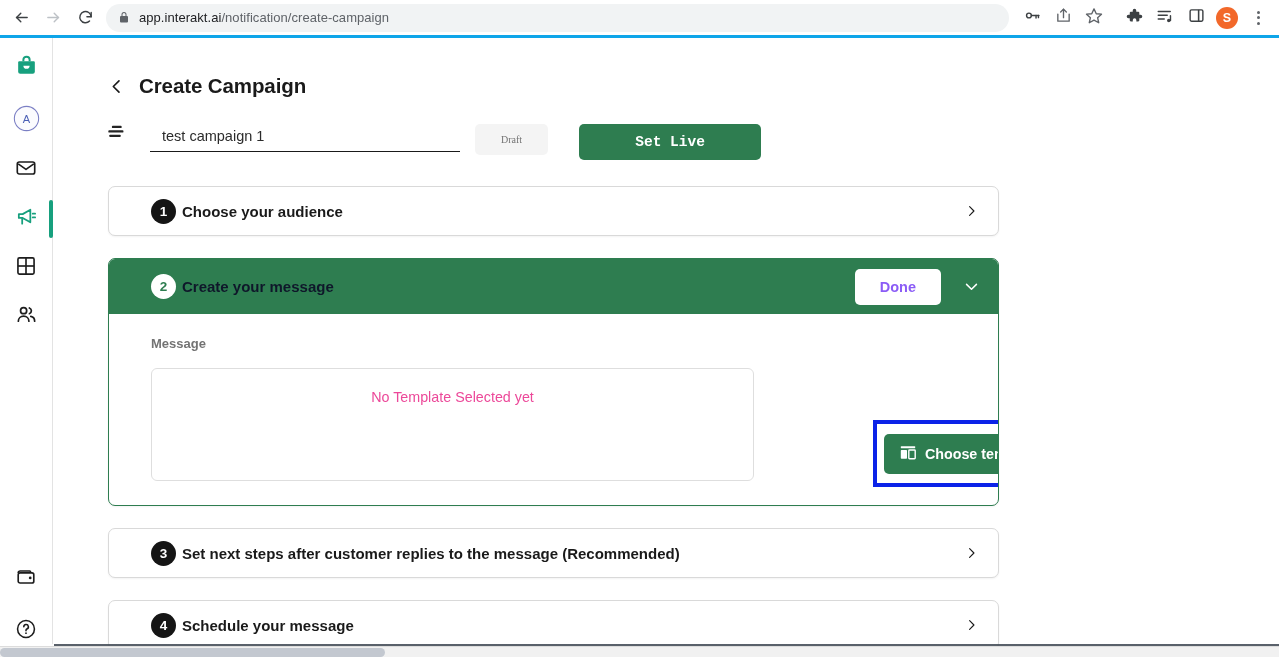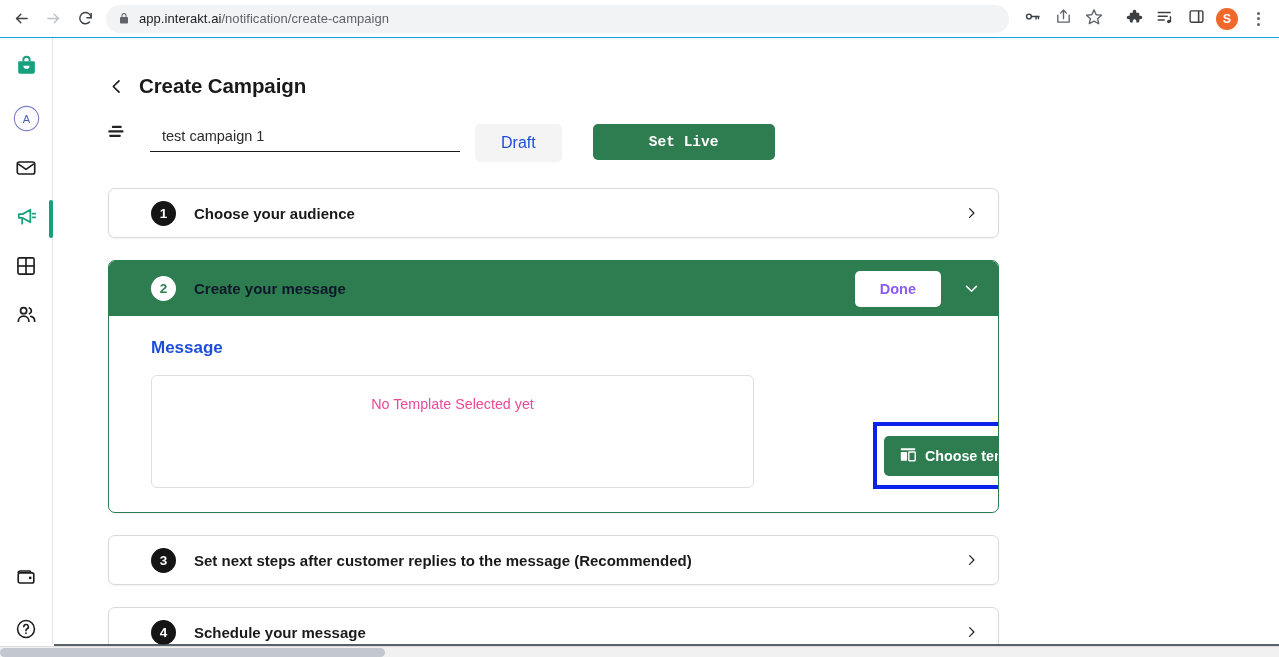--- a/index.html
+++ b/index.html
@@ -9,21 +9,21 @@
     background: #ffffff;
     overflow: hidden;
   }
 
   
   .browser-bar {
     position: absolute; top: 0; left: 0;
     width: 1279px; height: 38px;
     background: #ffffff;
     display: flex; align-items: center;
-    border-bottom: 1px solid #0ea5e9;
+    border-bottom: 3px solid #0ea5e9;
   }
   .nav-btns { display: flex; align-items: center; gap: 2px; padding-left: 6px; }
   .nav-btn {
     width: 30px; height: 30px; border-radius: 50%;
     display: flex; align-items: center; justify-content: center;
     cursor: pointer;
   }
   .nav-btn svg { display: block; }
 
   .omnibox {
@@ -115,25 +115,26 @@
     border: none; outline: none;
     border-bottom: 1.6px solid #1a1a1a;
     font-family: "Liberation Sans", sans-serif;
     font-size: 14.5px; color: #2b2b2b;
     padding: 4px 0 7px 12px;
     background: transparent;
   }
   .draft-badge {
     margin-left: 15px;
     background: #f4f4f4;
-    color: #1d4ed8;
-    font-size: 16px;
+    color: #737373;
+    font-size: 10px;
     padding: 10px 26px;
     border-radius: 5px;
     cursor: pointer;
+    font-family: Liberation Serif, serif;
   }
   .setlive-btn {
     margin-left: 31px;
     background: #2e7d50;
     color: #ffffff;
     font-size: 14.5px; font-weight: bold;
     width: 182px; height: 36px;
     border: none; border-radius: 5px;
     display: flex; align-items: center; justify-content: center;
     cursor: pointer;
@@ -157,21 +158,21 @@
     cursor: pointer;
   }
   .step-badge {
     width: 25px; height: 25px; border-radius: 50%;
     background: #151515; color: #fff;
     font-size: 13.5px; font-weight: bold;
     display: flex; align-items: center; justify-content: center;
     flex: 0 0 auto;
   }
   .card-title {
-    margin-left: 18px;
+    margin-left: 6px;
     font-size: 15px; font-weight: bold; color: #1a1a1a;
   }
   .chev-right { margin-left: auto; display: flex; align-items: center; cursor: pointer; }
 
   
   .card.expanded {
     border: 1.4px solid #2e7d50;
     padding: 0;
     overflow: hidden;
   }
@@ -188,21 +189,21 @@
     color: #8b5cf6;
     font-size: 14.5px; font-weight: bold;
     padding: 10px 25px;
     border: none; border-radius: 5px;
     cursor: pointer;
     font-family: "Liberation Sans", sans-serif;
   }
   .chev-down { margin-left: 22px; display: flex; align-items: center; cursor: pointer; }
 
   .card-body { padding: 22px 26px 24px 42px; position: relative; }
-  .body-label { font-size: 17px; font-weight: bold; color: #1d4ed8; }
+  .body-label { font-size: 13px; font-weight: bold; color: #737373; }
   .body-row { display: flex; align-items: stretch; margin-top: 17px; }
   .template-box {
     width: 603px; height: 113px;
     border: 1.2px solid #dedede;
     border-radius: 6px;
     display: flex; justify-content: center;
     padding-top: 20px;
   }
   .template-box span { font-size: 14.3px; color: #ec4899; }
 

